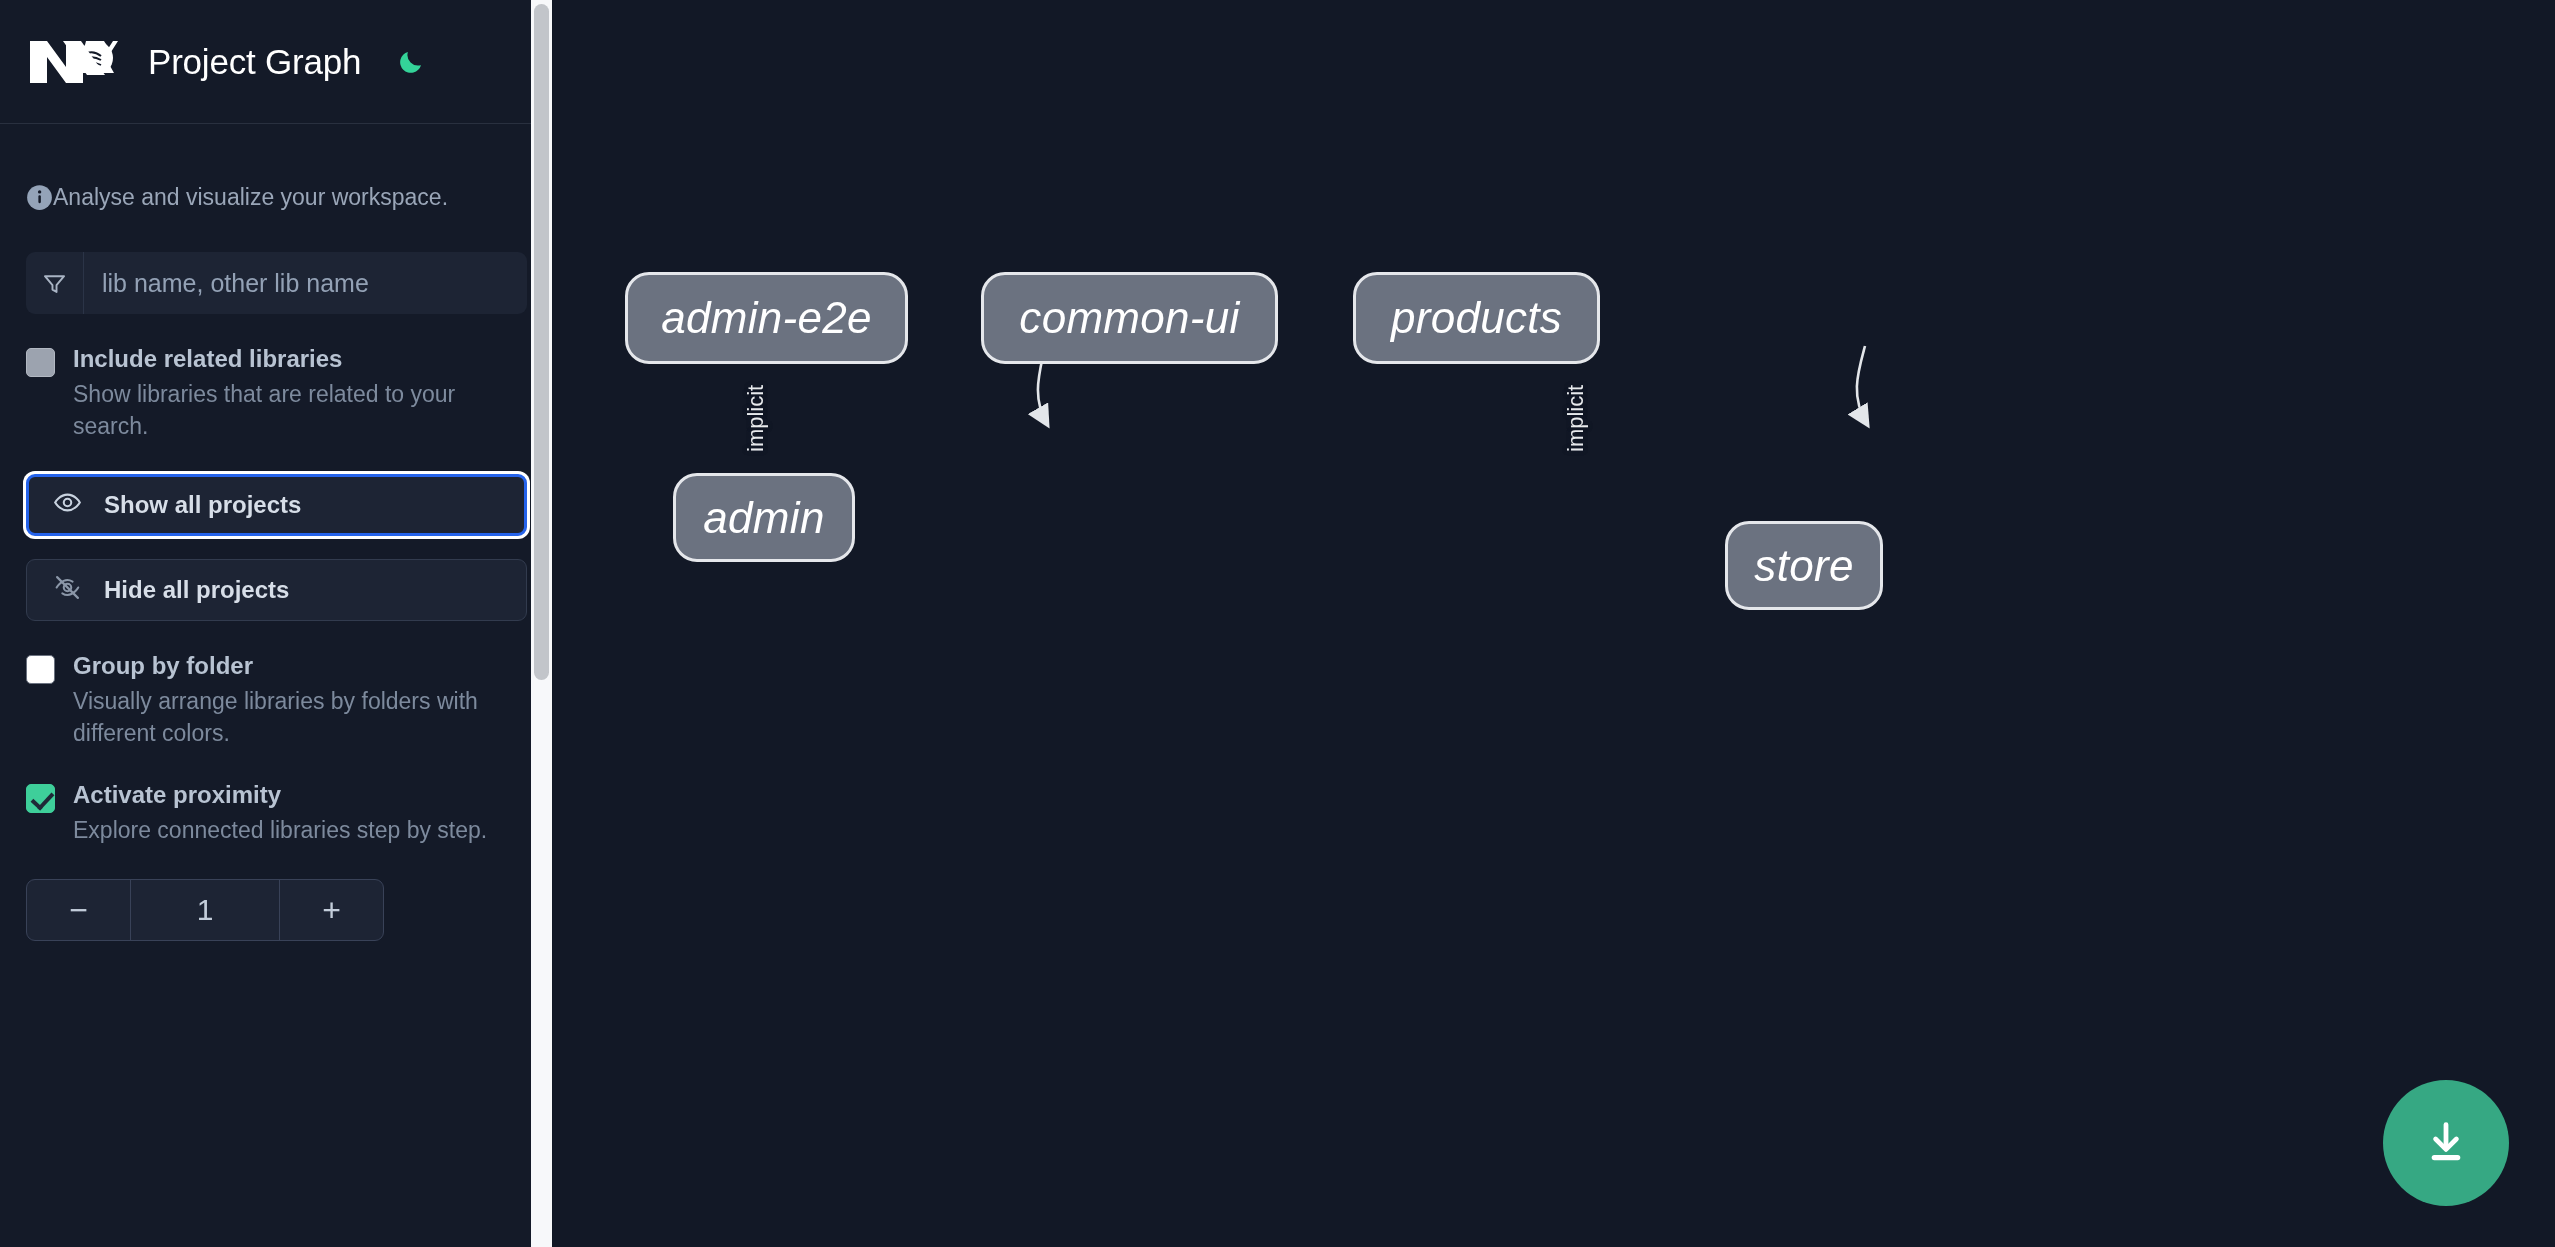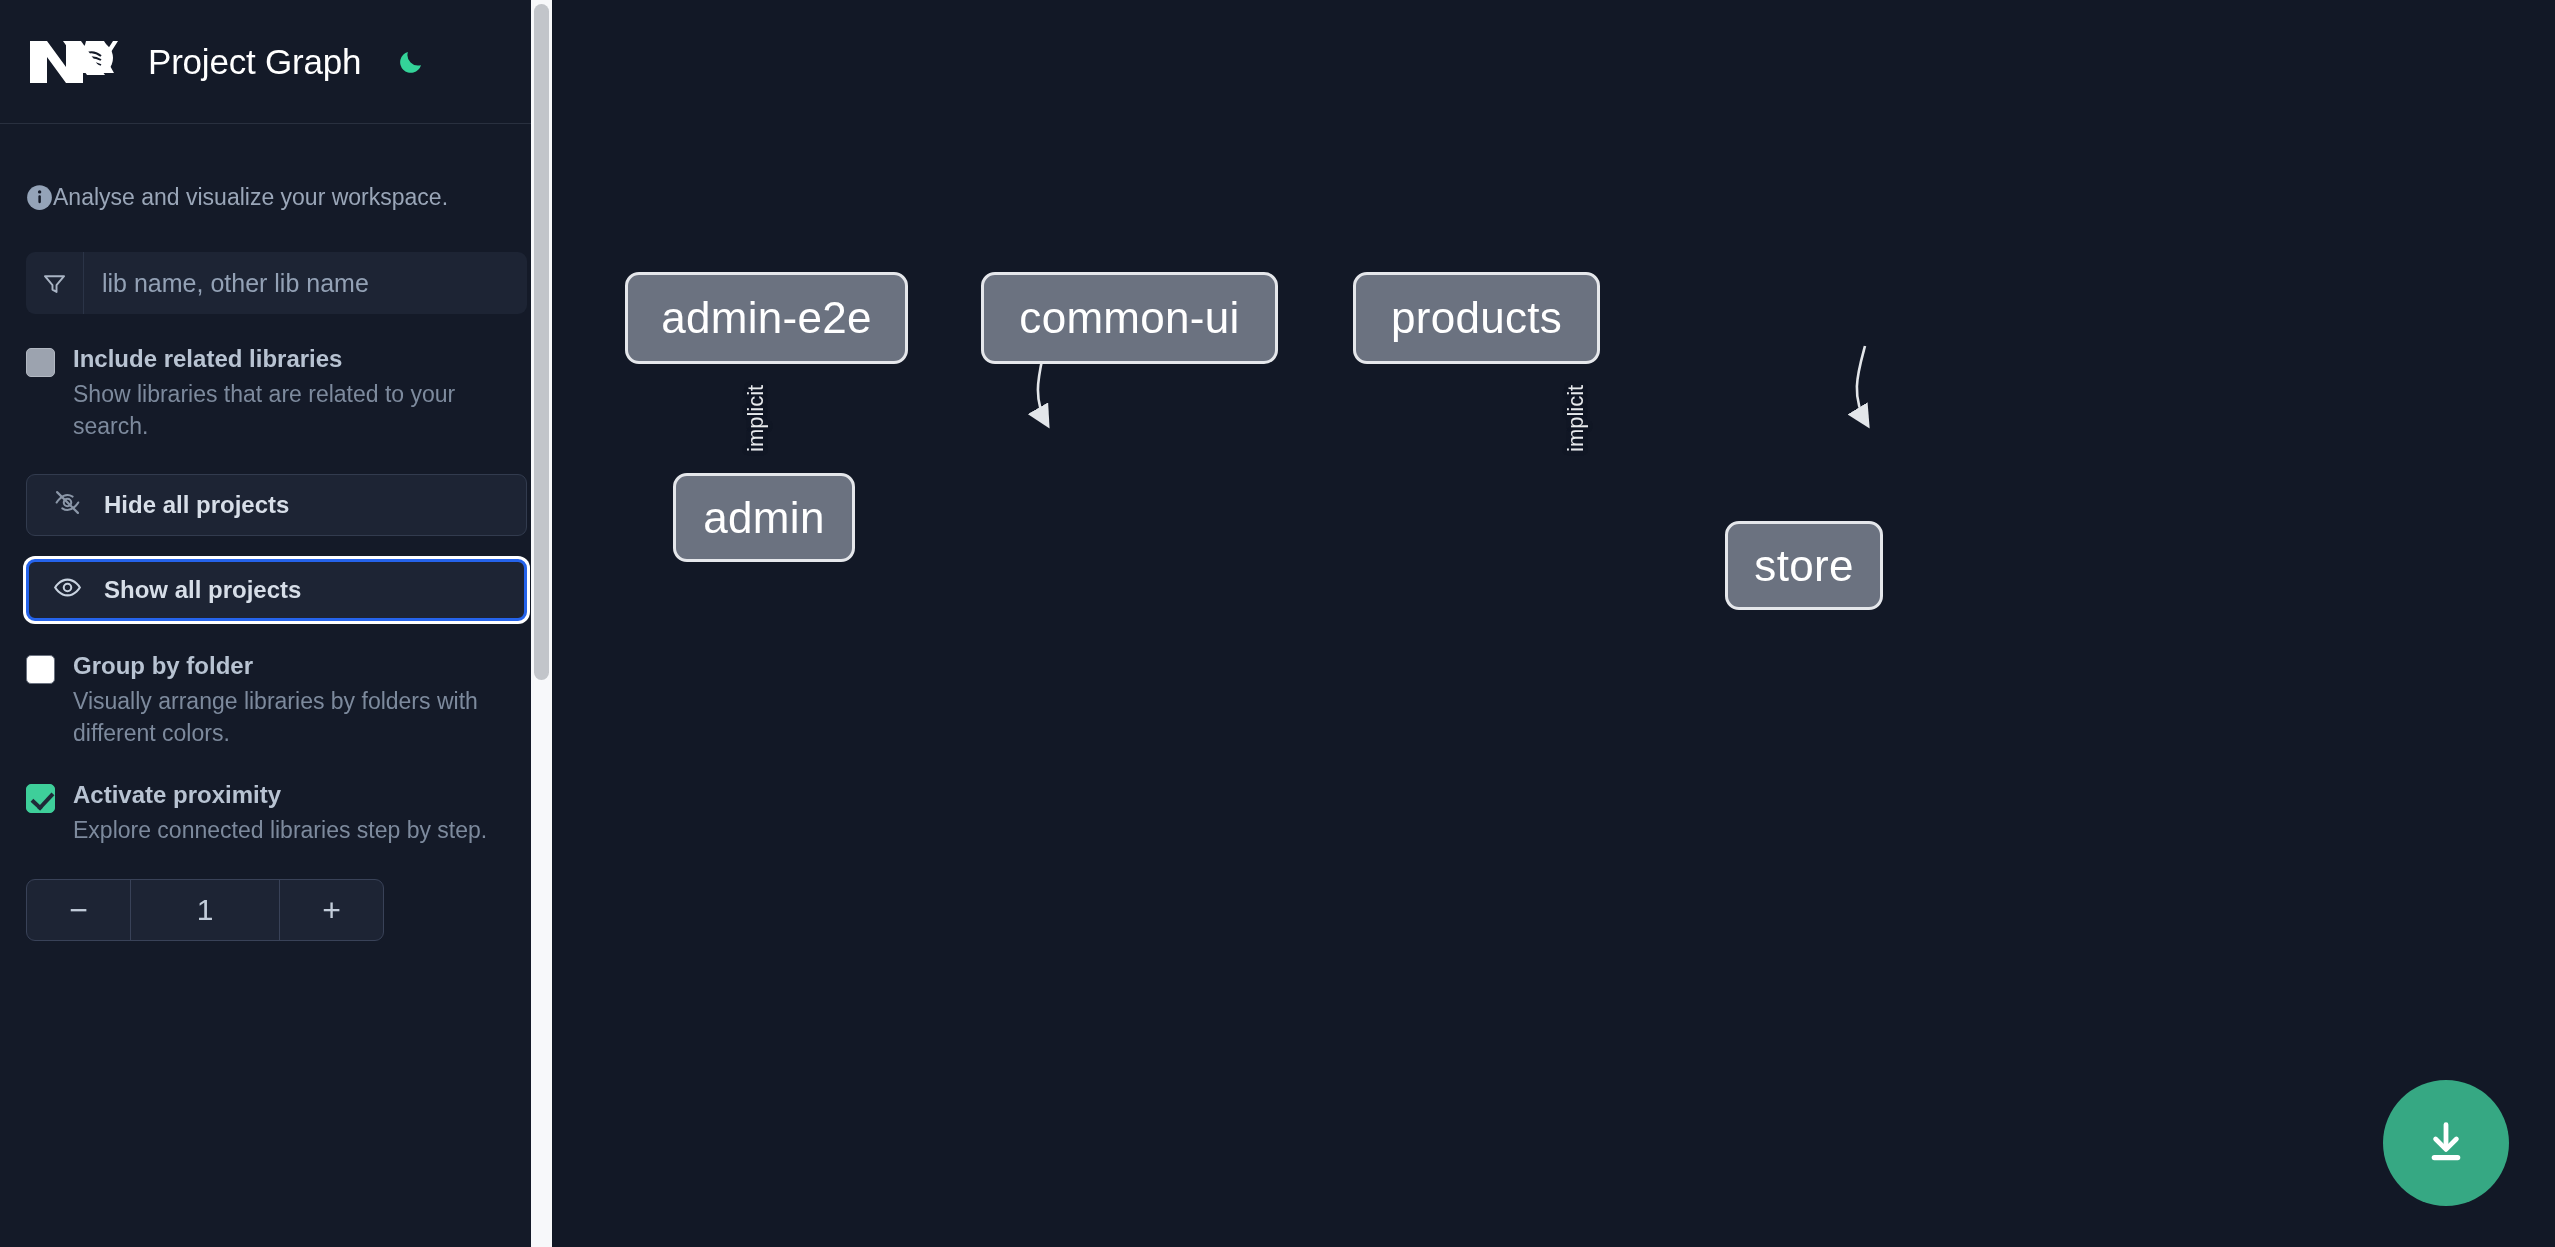--- a/index.html
+++ b/index.html
@@ -226,28 +226,29 @@
     position: relative;
     flex: 1;
     height: 1247px;
     background: #121826;
     overflow: hidden;
   }
   .node {
     position: absolute;
     background: #6b7280;
     border: 3px solid #e5e7eb;
-    border-radius: 14px;
+    border-radius: 24px;
     display: flex;
     align-items: center;
     justify-content: center;
     color: #ffffff;
     font-size: 44px;
     letter-spacing: 0.3px;
     cursor: pointer;
+    font-style: italic;
   }
   .edge-svg {
     position: absolute;
     left: 0; top: 0;
     width: 100%; height: 100%;
     pointer-events: none;
   }
   .edge-label {
     position: absolute;
     color: #e8eaed;
@@ -325,38 +326,38 @@
 
       <div class="opt">
         <span class="cbx grey"></span>
         <span class="opt-body">
           <span class="opt-title" style="display:block">Include related libraries</span>
           <span class="opt-desc" style="display:block">Show libraries that are related to your search.</span>
         </span>
       </div>
 
       <div class="btns">
+        <button class="gbtn focused">
+          <span>
+            <svg viewBox="0 0 24 24" width="29" height="29" aria-hidden="true">
+              <path d="M1.8 12S5.5 5.5 12 5.5 22.2 12 22.2 12 18.5 18.5 12 18.5 1.8 12 1.8 12z" fill="none" stroke="#c9d3e0" stroke-width="1.7"></path>
+              <circle cx="12" cy="12" r="3.1" fill="none" stroke="#c9d3e0" stroke-width="1.7"></circle>
+            </svg>
+          </span>
+          <span>Show all projects</span>
+        </button>
         <button class="gbtn">
           <span>
             <svg viewBox="0 0 24 24" width="29" height="29" aria-hidden="true">
               <path d="M3 12s3.8-6.2 9-6.2c1.6 0 3 .6 4.2 1.3M20.9 12s-3.6 6.2-8.9 6.2c-1.7 0-3.1-.6-4.3-1.4" fill="none" stroke="#8b97a8" stroke-width="1.7" stroke-linecap="round"></path>
               <circle cx="12" cy="12" r="3.1" fill="none" stroke="#8b97a8" stroke-width="1.7"></circle>
               <line x1="3.4" y1="3.4" x2="20.6" y2="20.6" stroke="#8b97a8" stroke-width="1.8" stroke-linecap="round"></line>
             </svg>
           </span>
           <span>Hide all projects</span>
-        </button>
-        <button class="gbtn focused">
-          <span>
-            <svg viewBox="0 0 24 24" width="29" height="29" aria-hidden="true">
-              <path d="M1.8 12S5.5 5.5 12 5.5 22.2 12 22.2 12 18.5 18.5 12 18.5 1.8 12 1.8 12z" fill="none" stroke="#c9d3e0" stroke-width="1.7"></path>
-              <circle cx="12" cy="12" r="3.1" fill="none" stroke="#c9d3e0" stroke-width="1.7"></circle>
-            </svg>
-          </span>
-          <span>Show all projects</span>
         </button>
       </div>
 
       <div class="opt">
         <span class="cbx white"></span>
         <span class="opt-body">
           <span class="opt-title" style="display:block">Group by folder</span>
           <span class="opt-desc" style="display:block">Visually arrange libraries by folders with different colors.</span>
         </span>
       </div>

